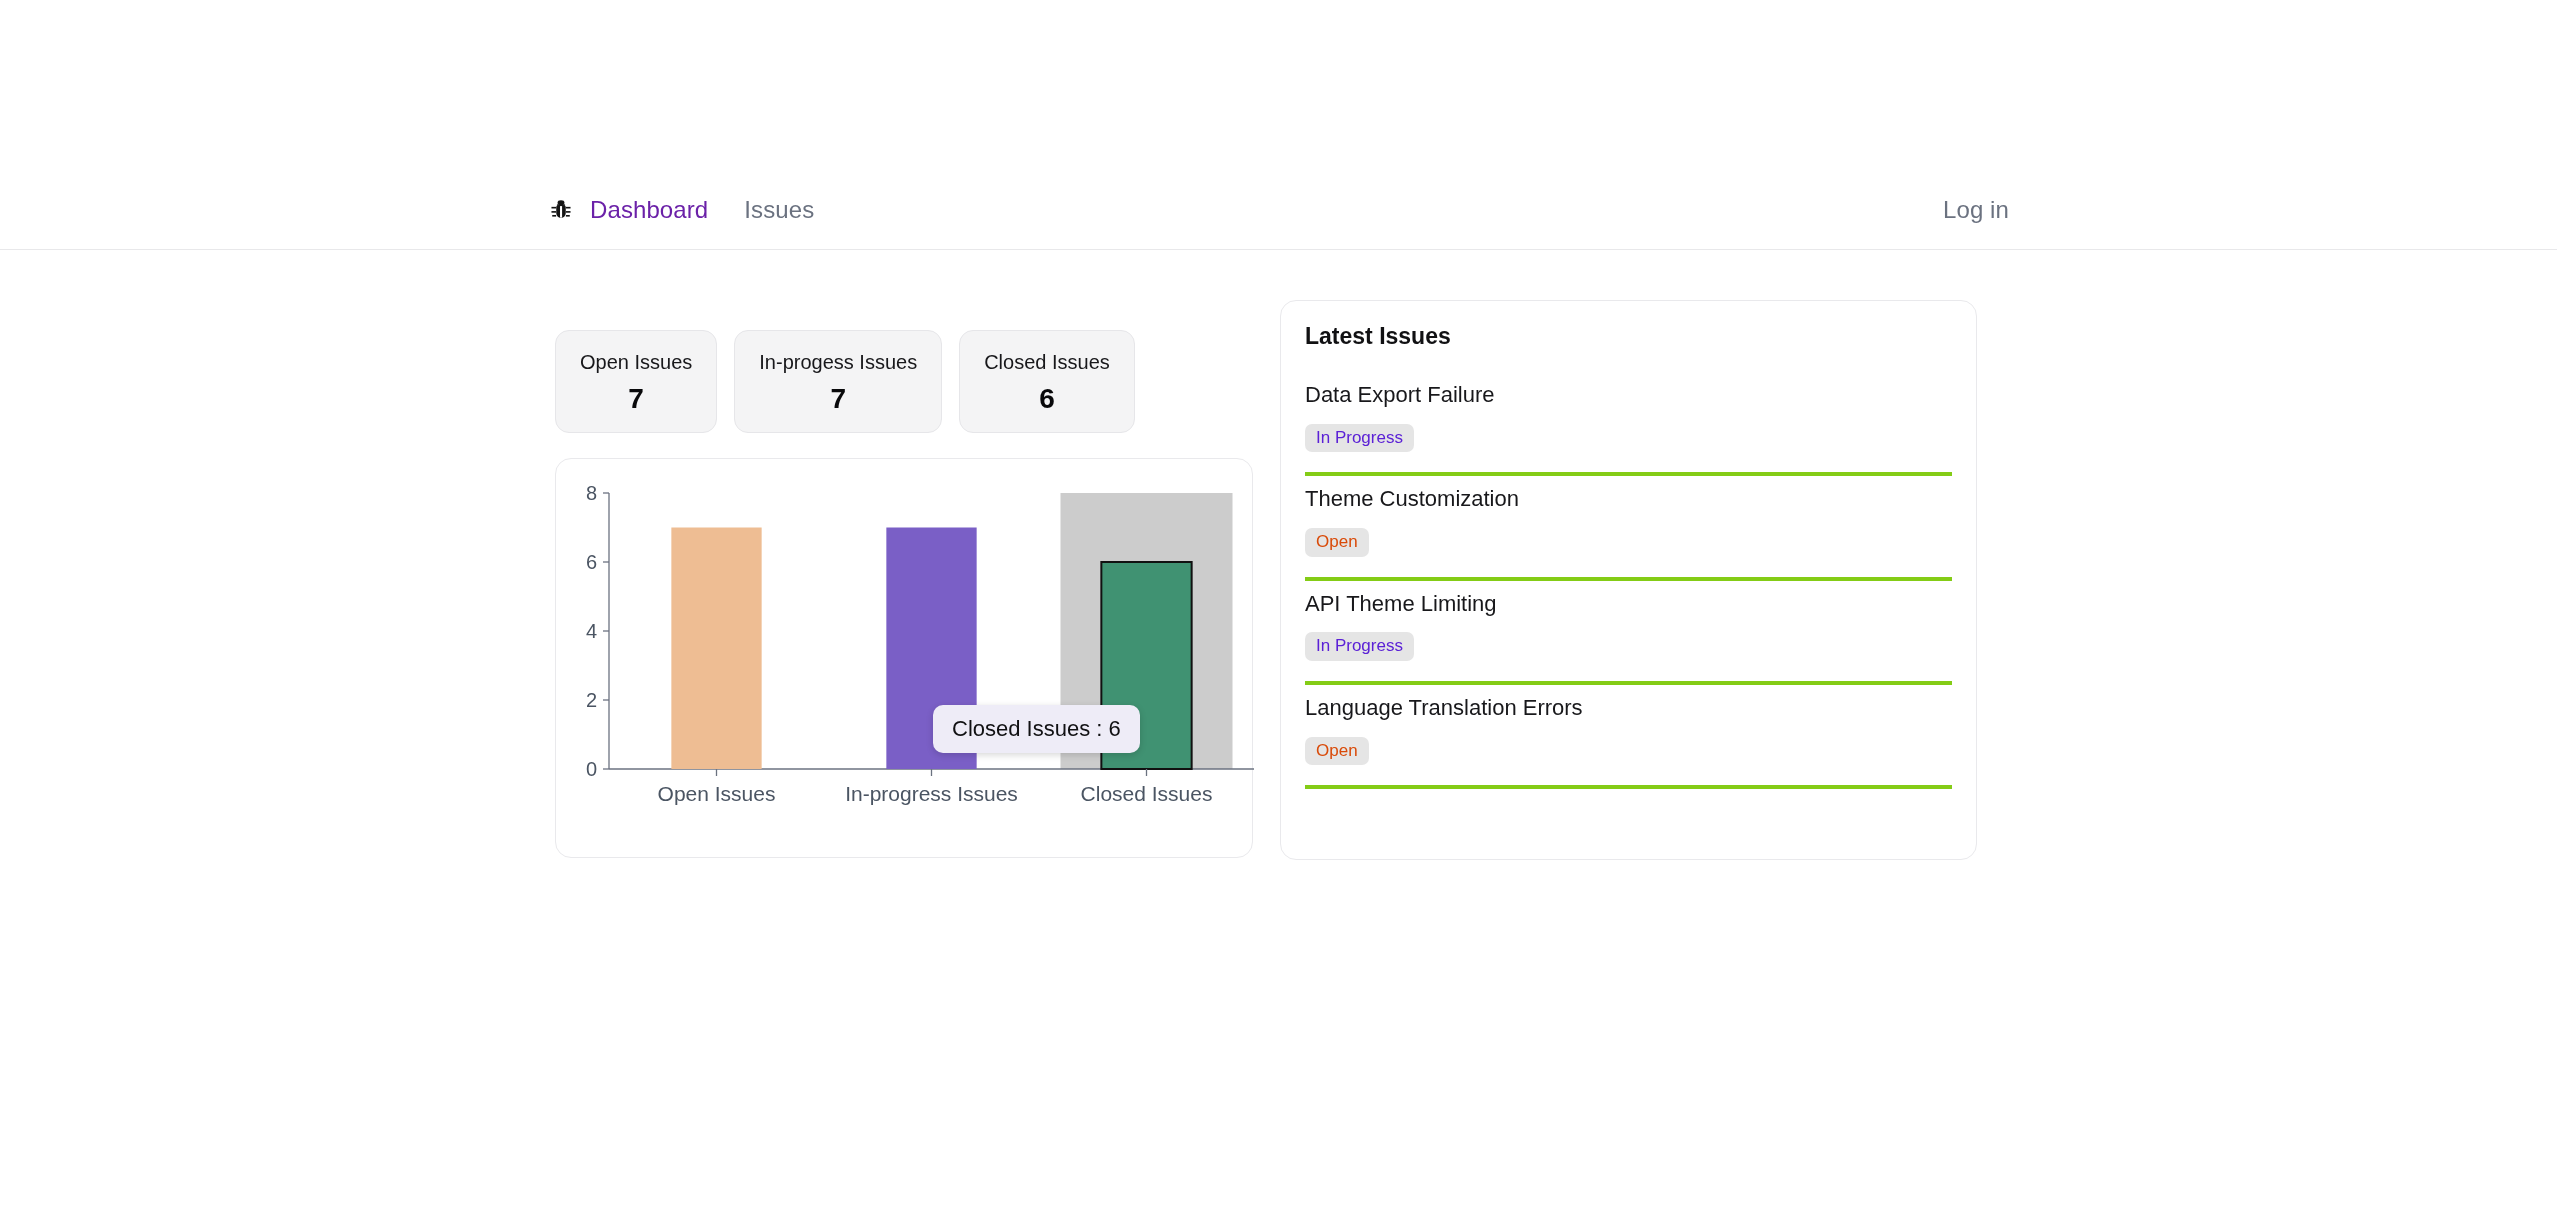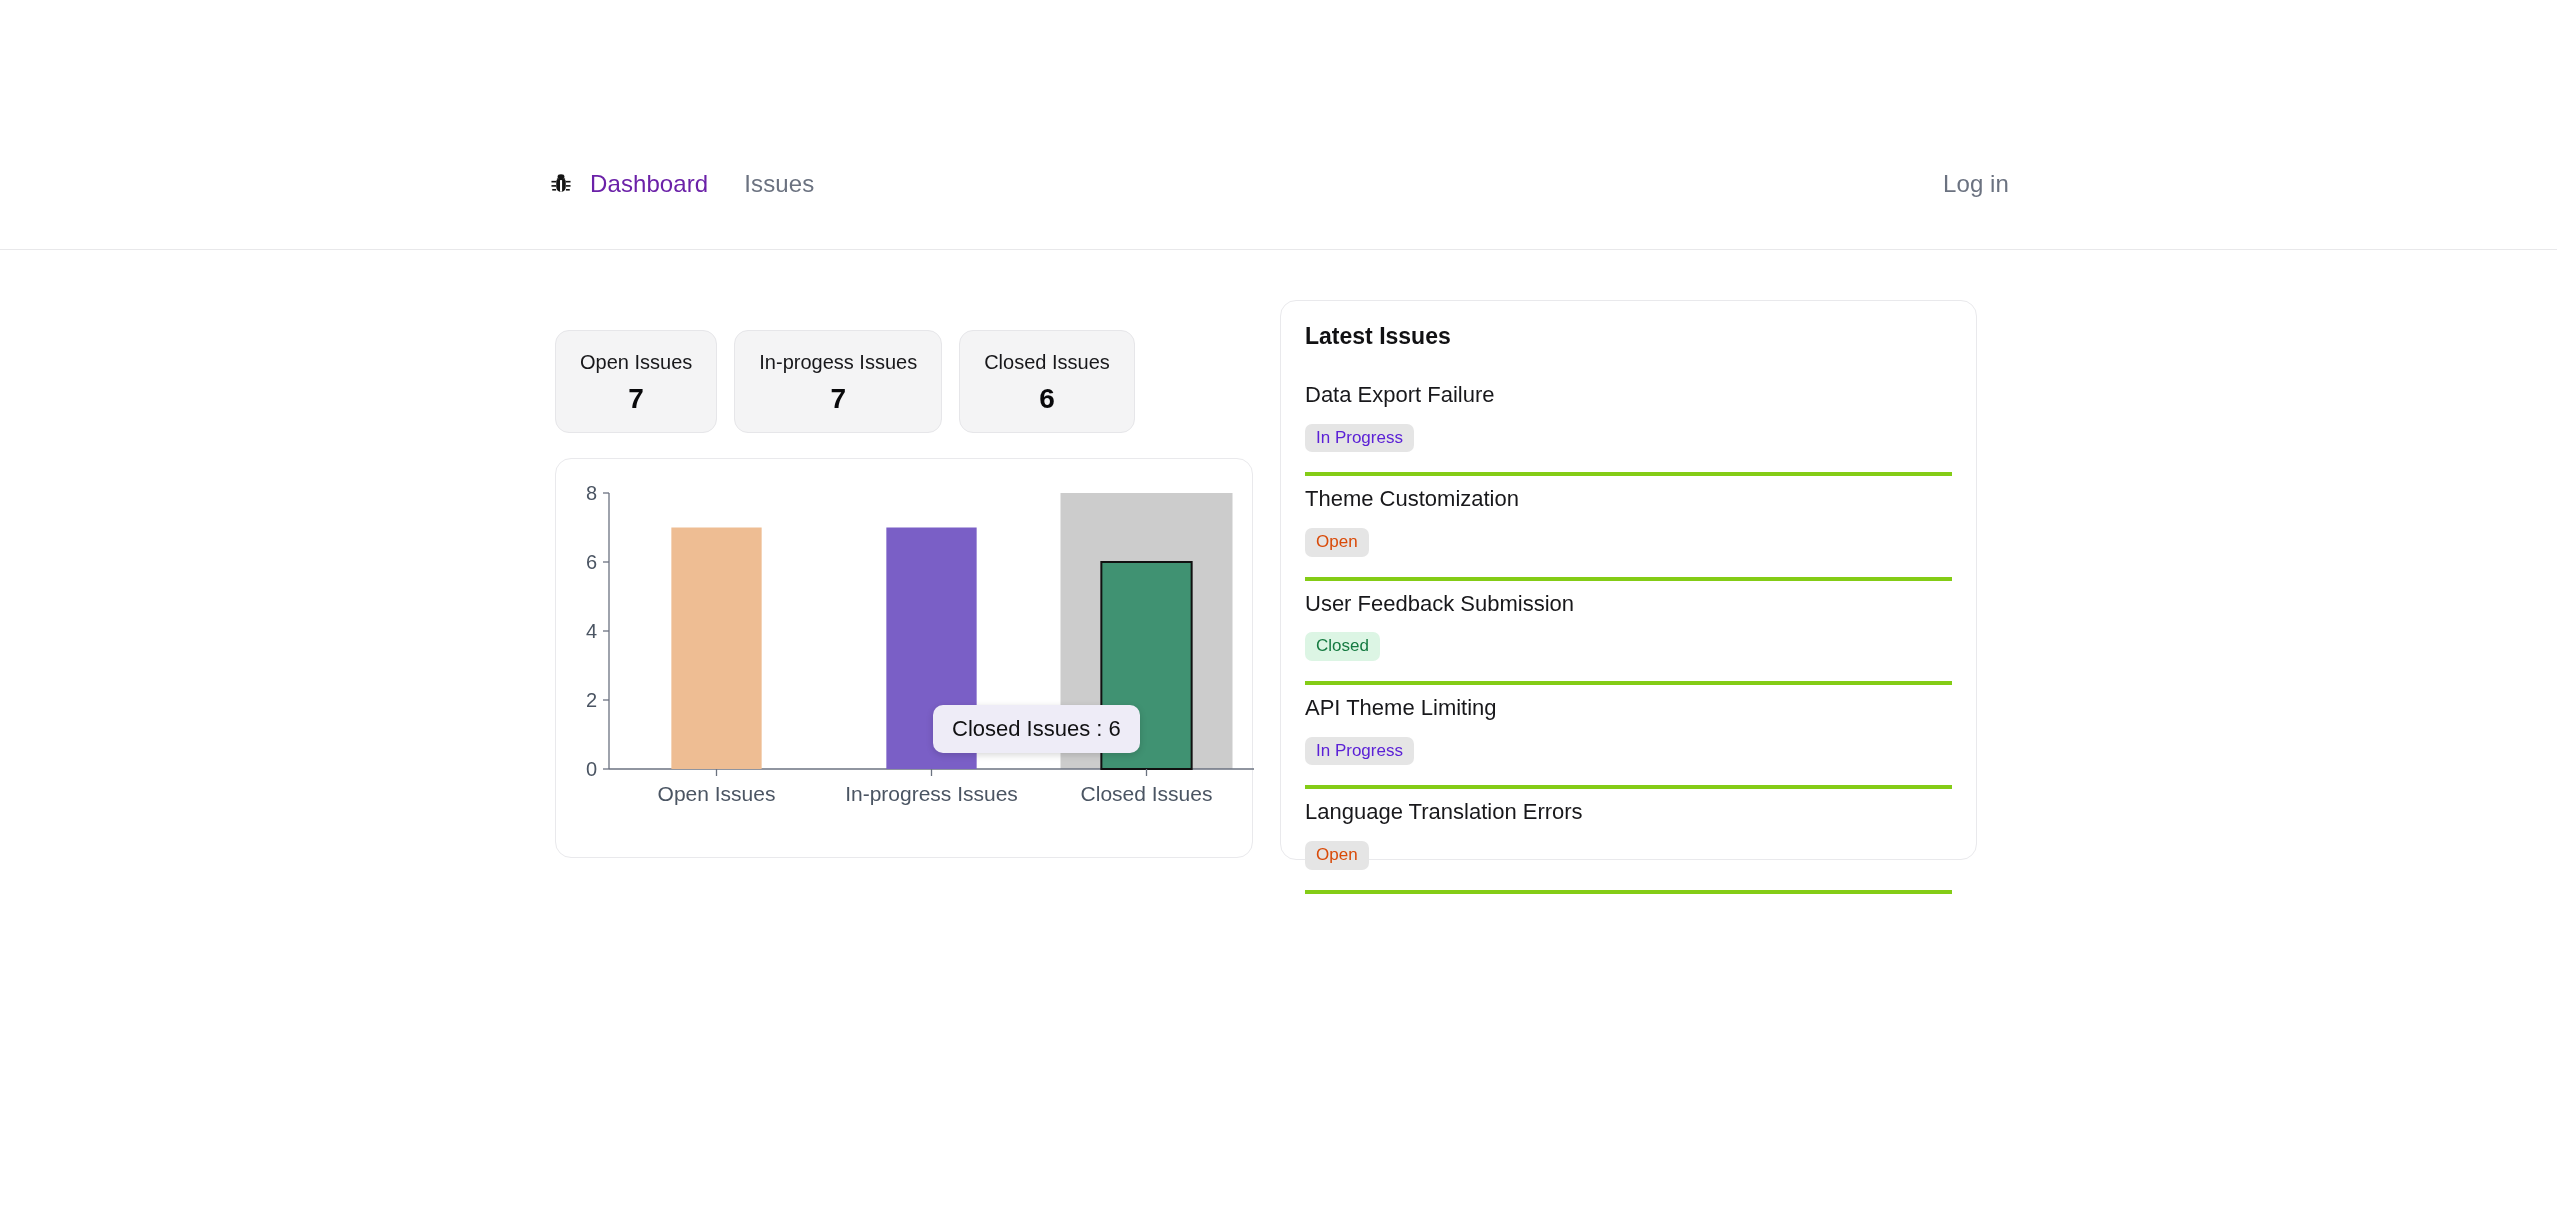--- a/index.html
+++ b/index.html
@@ -8,21 +8,21 @@
     background: #ffffff;
     font-family: "Liberation Sans", sans-serif;
     overflow: hidden;
   }
 
   
   .navbar {
     position: absolute; left: 0; top: 170px;
     width: 2557px; height: 80px;
     border-bottom: 1px solid #e8e8ea;
-    display: flex; align-items: flex-start;
+    display: flex; align-items: center;
   }
   .nav-left { display: flex; align-items: center; margin-left: 548px; }
   .bug-icon { width: 26px; height: 26px; display: block; margin-right: 16px; }
   .nav-link {
     font-size: 24px; letter-spacing: 0.1px;
     color: #6b7280; text-decoration: none; cursor: pointer;
     margin-right: 36px; white-space: nowrap;
   }
   .nav-link.active { color: #6b21a8; }
   .nav-right { margin-left: auto; margin-right: 548px; }
@@ -172,24 +172,20 @@
 
   <div class="issue-row">
     <div class="issue-title">Data Export Failure</div>
     <span class="badge inprogress">In Progress</span>
   </div>
   <div class="issue-row">
     <div class="issue-title">Theme Customization</div>
     <span class="badge open">Open</span>
   </div>
   <div class="issue-row">
-    <div class="issue-title">User Feedback Submission</div>
-    <span class="badge closed">Closed</span>
-  </div>
-  <div class="issue-row">
     <div class="issue-title">API Theme Limiting</div>
     <span class="badge inprogress">In Progress</span>
   </div>
   <div class="issue-row">
     <div class="issue-title">Language Translation Errors</div>
     <span class="badge open">Open</span>
   </div>
 </div>
 
 </body></html>

